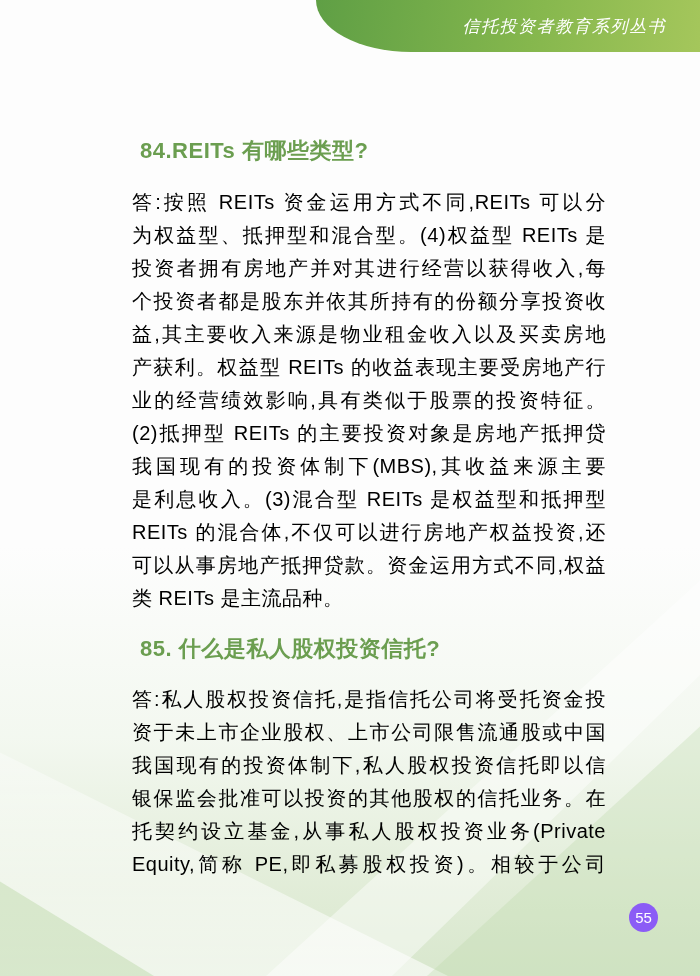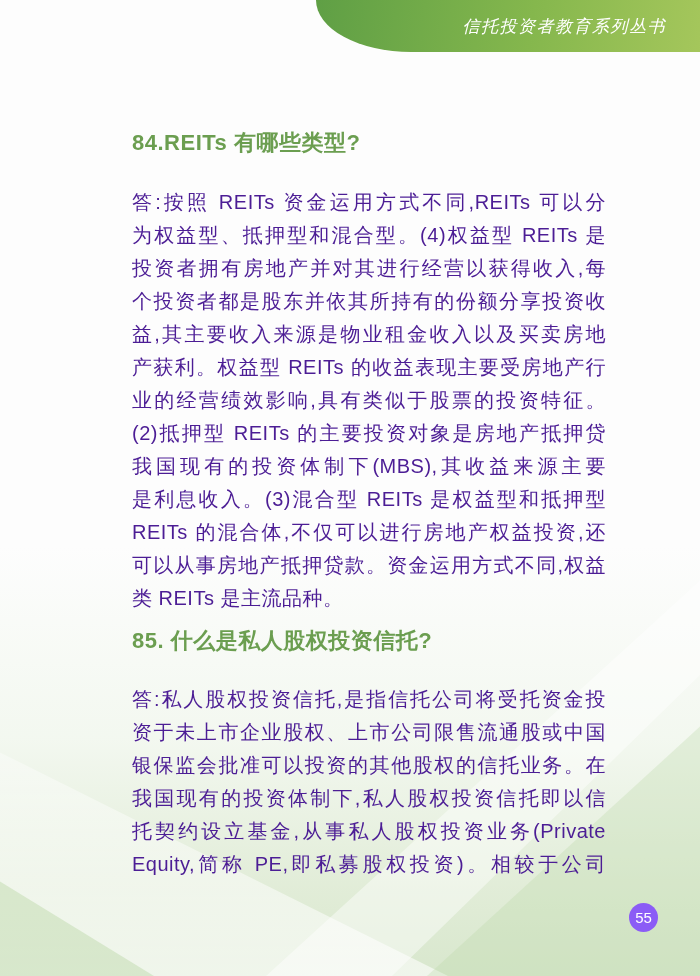--- a/index.html
+++ b/index.html
@@ -57,39 +57,39 @@
     white-space: nowrap;
   }
 
   
   .content {
     position: absolute; left: 132px; top: 0; width: 474px; z-index: 1;
     color: #565656;
   }
   .q-heading {
     position: absolute; left: 0; width: 100%;
-    margin: 0;
+    margin: 8px;
     font-size: 22px;
     font-weight: bold;
     color: #6b9e50;
     letter-spacing: 0.5px;
     white-space: nowrap;
   }
   #heading-84 { top: 128px; }
   #heading-85 { top: 626px; }
 
   .para { position: absolute; left: 0; width: 100%; }
   #para-84 { top: 186px; }
   #para-85 { top: 683px; }
 
   .line {
     font-size: 20px;
     line-height: 33px;
     letter-spacing: 0.5px;
-    color: #4c1d95;
+    color: #000000;
     text-align: justify;
     text-align-last: justify;
     white-space: nowrap;
     width: 100%;
   }
   .line.last { text-align-last: left; }
 
   
   .page-badge {
     position: absolute; left: 629px; top: 903px;
@@ -135,21 +135,21 @@
     <div class="line">REITs 的混合体,不仅可以进行房地产权益投资,还</div>
     <div class="line">可以从事房地产抵押贷款。资金运用方式不同,权益</div>
     <div class="line last">类 REITs 是主流品种。</div>
   </div>
 
   <h2 class="q-heading" id="heading-85">85. 什么是私人股权投资信托?</h2>
 
   <div class="para" id="para-85">
     <div class="line">答:私人股权投资信托,是指信托公司将受托资金投</div>
     <div class="line">资于未上市企业股权、上市公司限售流通股或中国</div>
+    <div class="line">我国现有的投资体制下,私人股权投资信托即以信</div>
     <div class="line">银保监会批准可以投资的其他股权的信托业务。在</div>
-    <div class="line">我国现有的投资体制下,私人股权投资信托即以信</div>
     <div class="line">托契约设立基金,从事私人股权投资业务(Private</div>
     <div class="line">Equity,简称 PE,即私募股权投资)。相较于公司</div>
   </div>
 
 </div>
 
 <div class="page-badge">55</div>
 
 </body></html>

